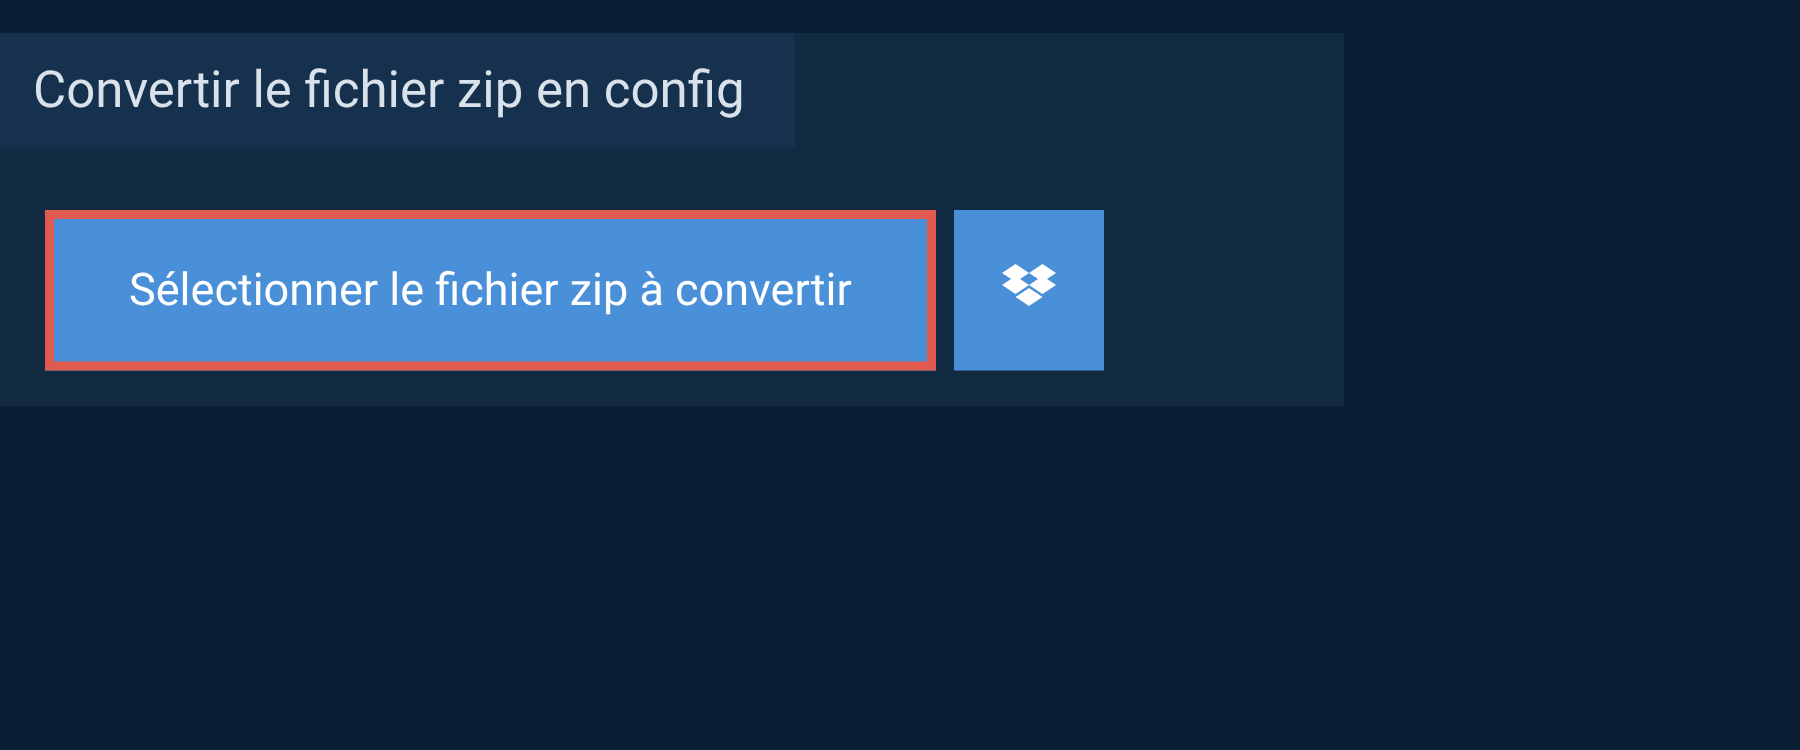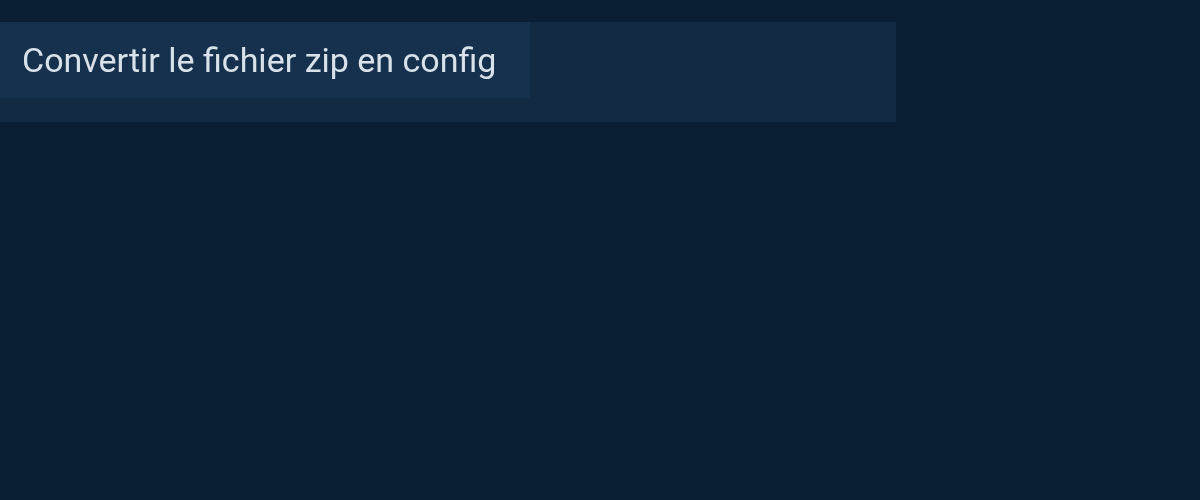--- a/index.html
+++ b/index.html
@@ -62,13 +62,29 @@
       height: 32px;
     }
   </style>
 </head>
 <body>
 
 <div class="panel">
   <div class="tab-header">
     <div class="tab-title">Convertir le fichier zip en config</div>
   </div>
+  <div class="button-row">
+    <div class="main-button">
+      <span>Sélectionner le fichier zip à convertir</span>
+    </div>
+    <div class="dropbox-button">
+      <span>
+        <svg class="dropbox-icon" viewBox="0 0 36 32" fill="#ffffff">
+          <path d="M9 0 L18 6 L9 12 L0 6 Z"></path>
+          <path d="M27 0 L36 6 L27 12 L18 6 Z"></path>
+          <path d="M0 14 L9 8 L18 14 L9 20 Z"></path>
+          <path d="M18 14 L27 8 L36 14 L27 20 Z"></path>
+          <path d="M9 22 L18 16 L27 22 L18 28 Z"></path>
+        </svg>
+      </span>
+    </div>
+  </div>
 </div>
 
 </body></html>

